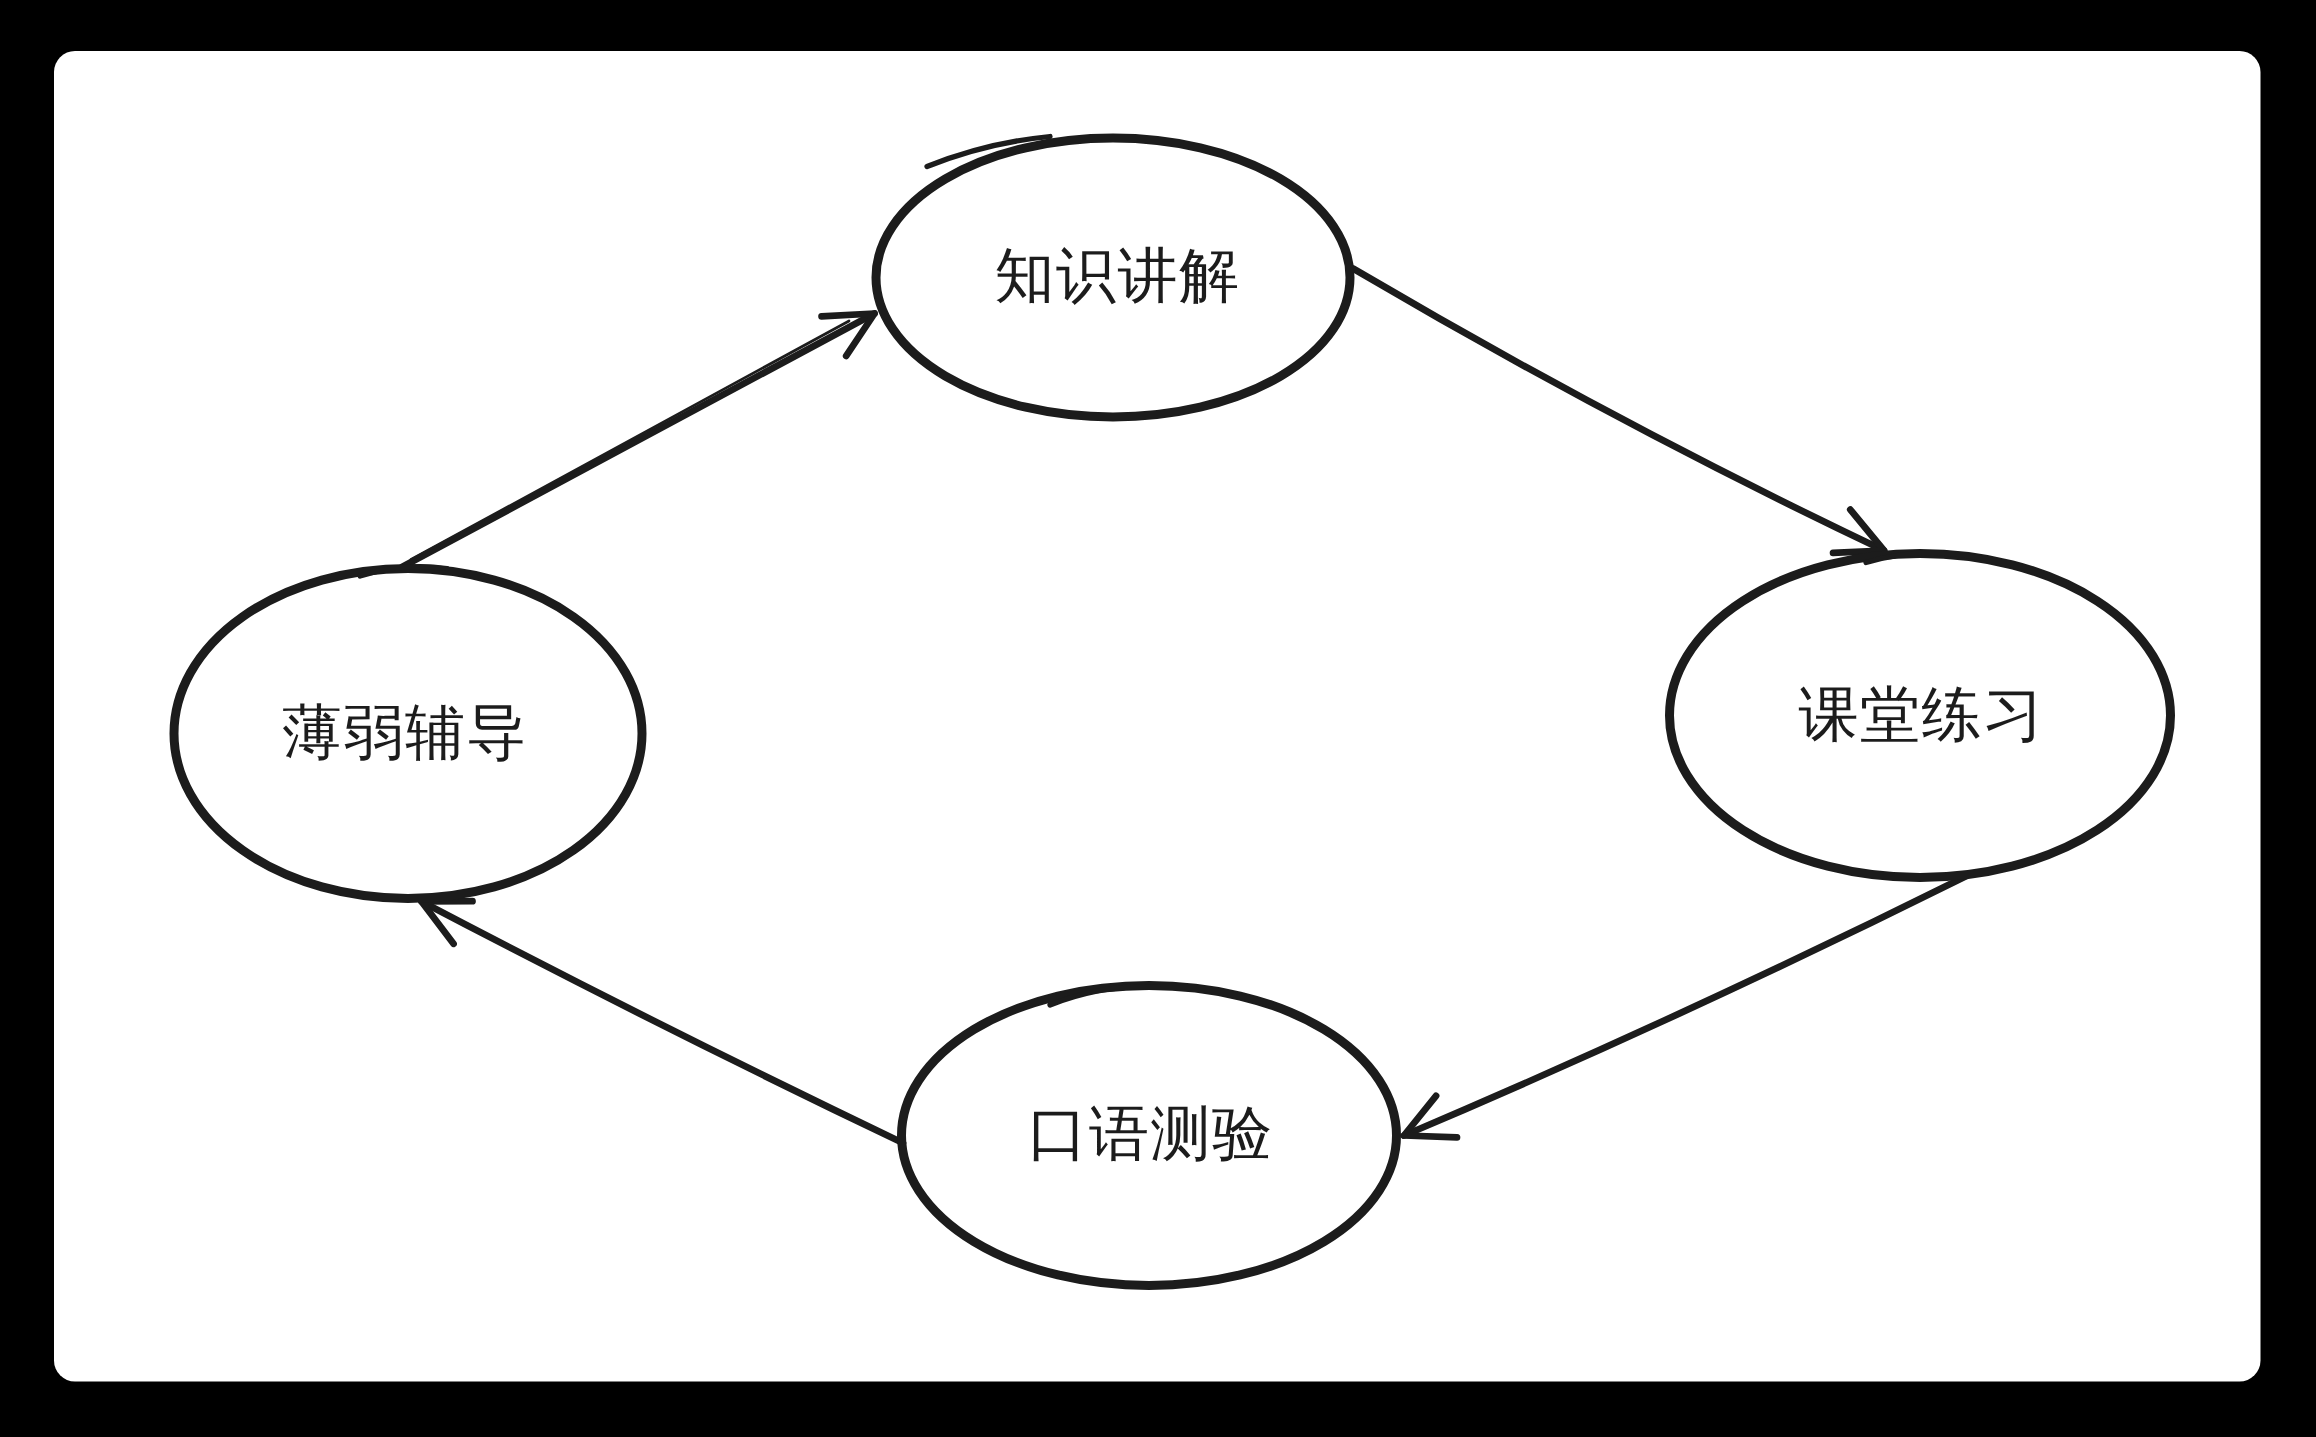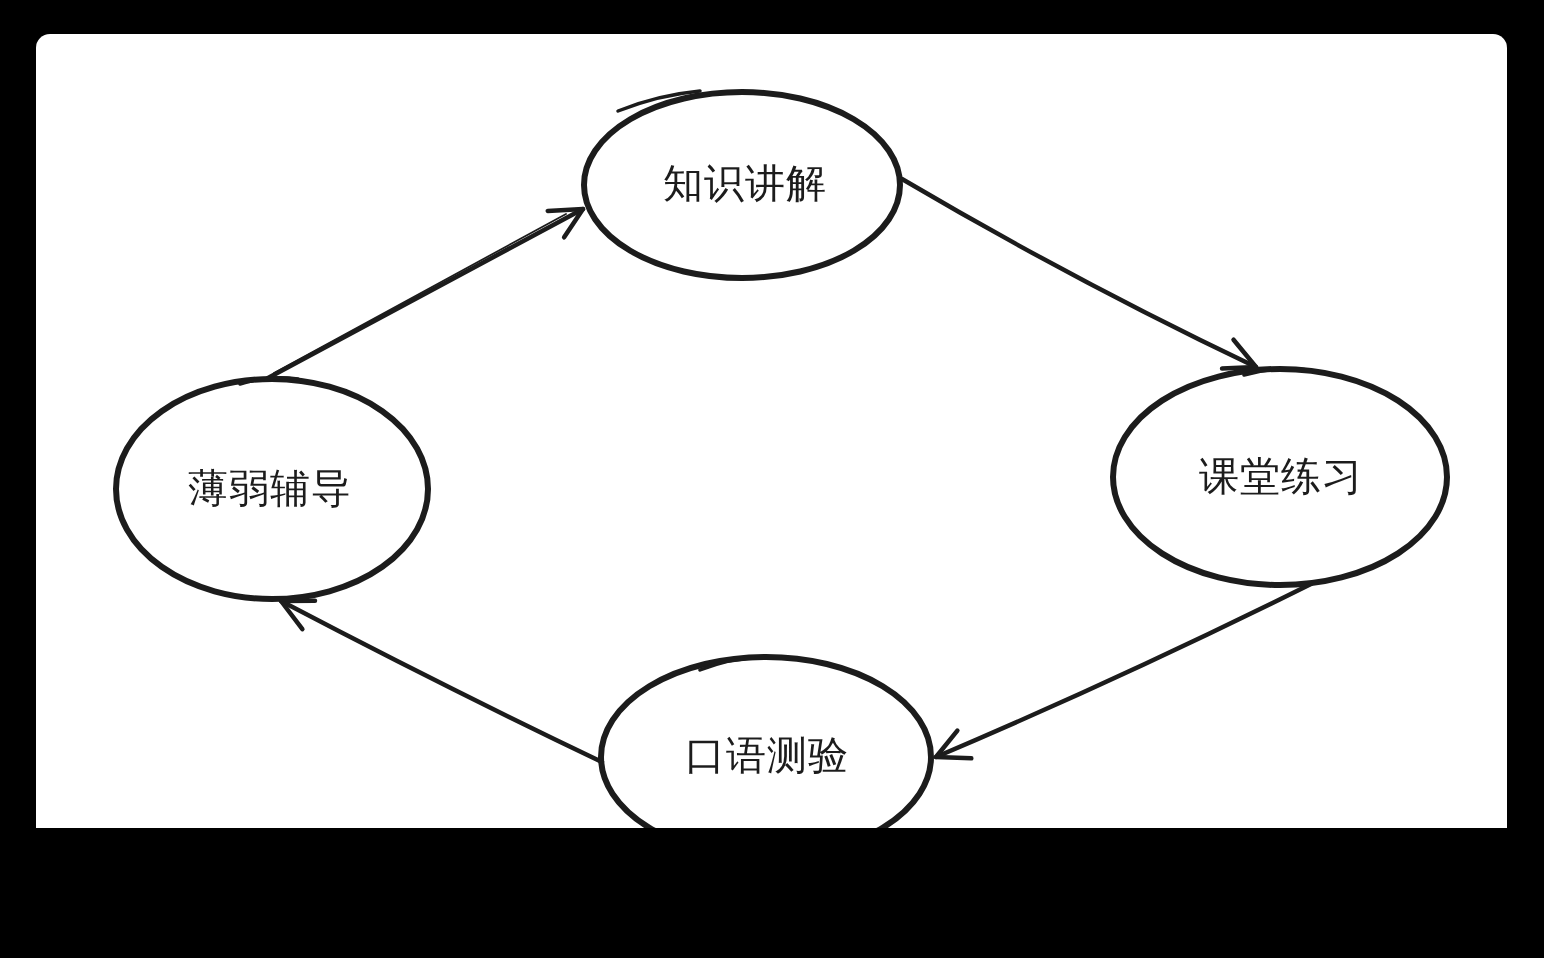--- a/index.html
+++ b/index.html
@@ -3,21 +3,21 @@
 <meta charset="utf-8">
 <style>
   html, body {
     margin: 0;
     padding: 0;
     background: var(--frame, #000000);
   }
   .stage {
     position: relative;
     width: 1544px;
-    height: 828px;
+    height: 958px;
     background: var(--frame, #000000);
     overflow: hidden;
   }
   svg { display: block; }
   .canvas-rect { fill: var(--canvas, #ffffff); }
   .shape {
     fill: none;
     stroke: var(--stroke, #1c1c1c);
     stroke-width: 6;
     stroke-linecap: round;

